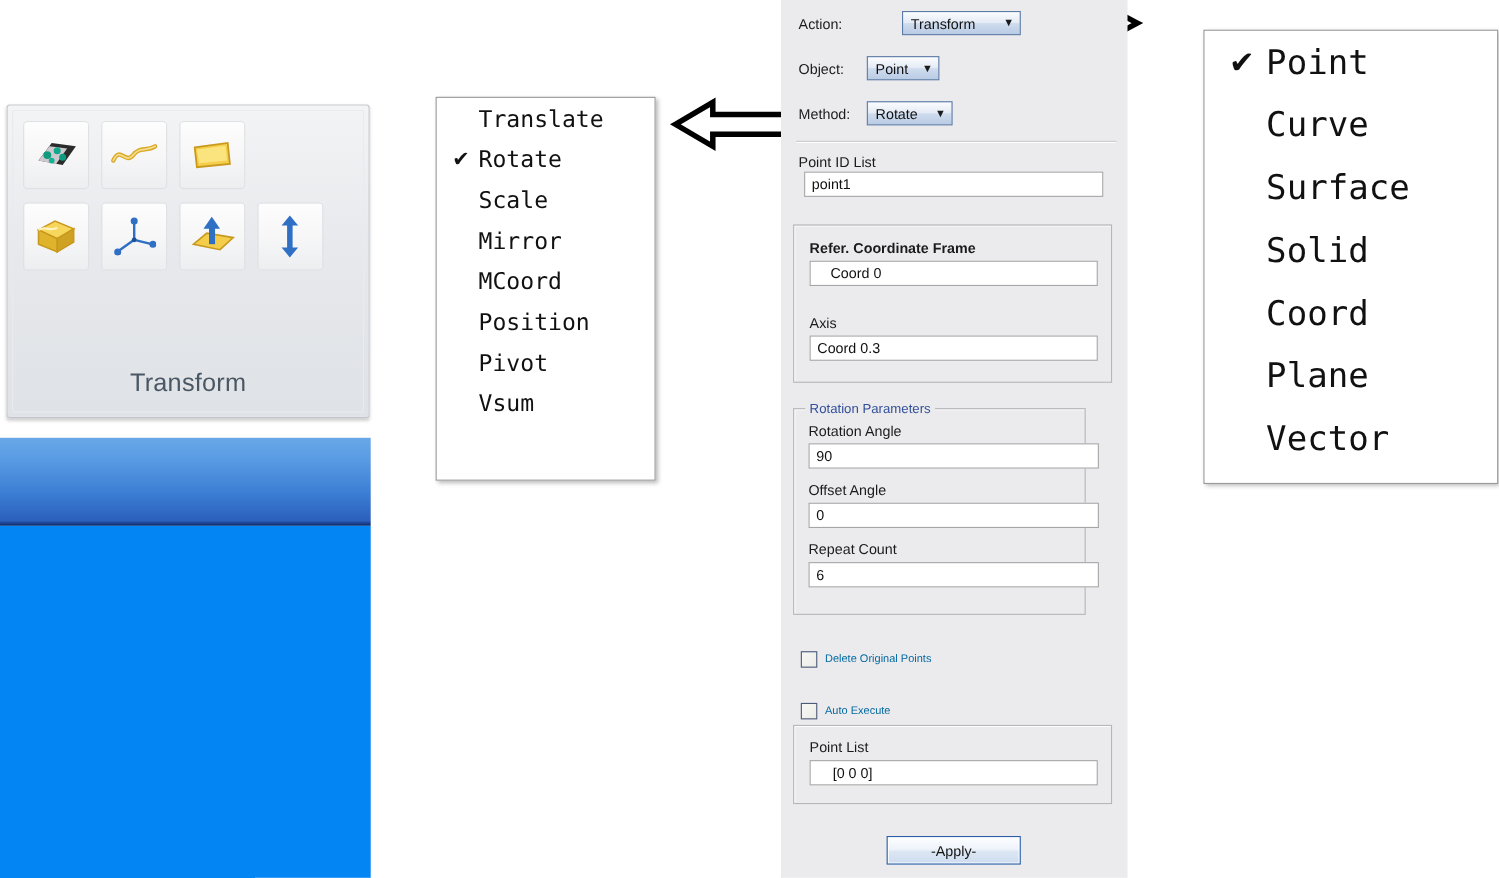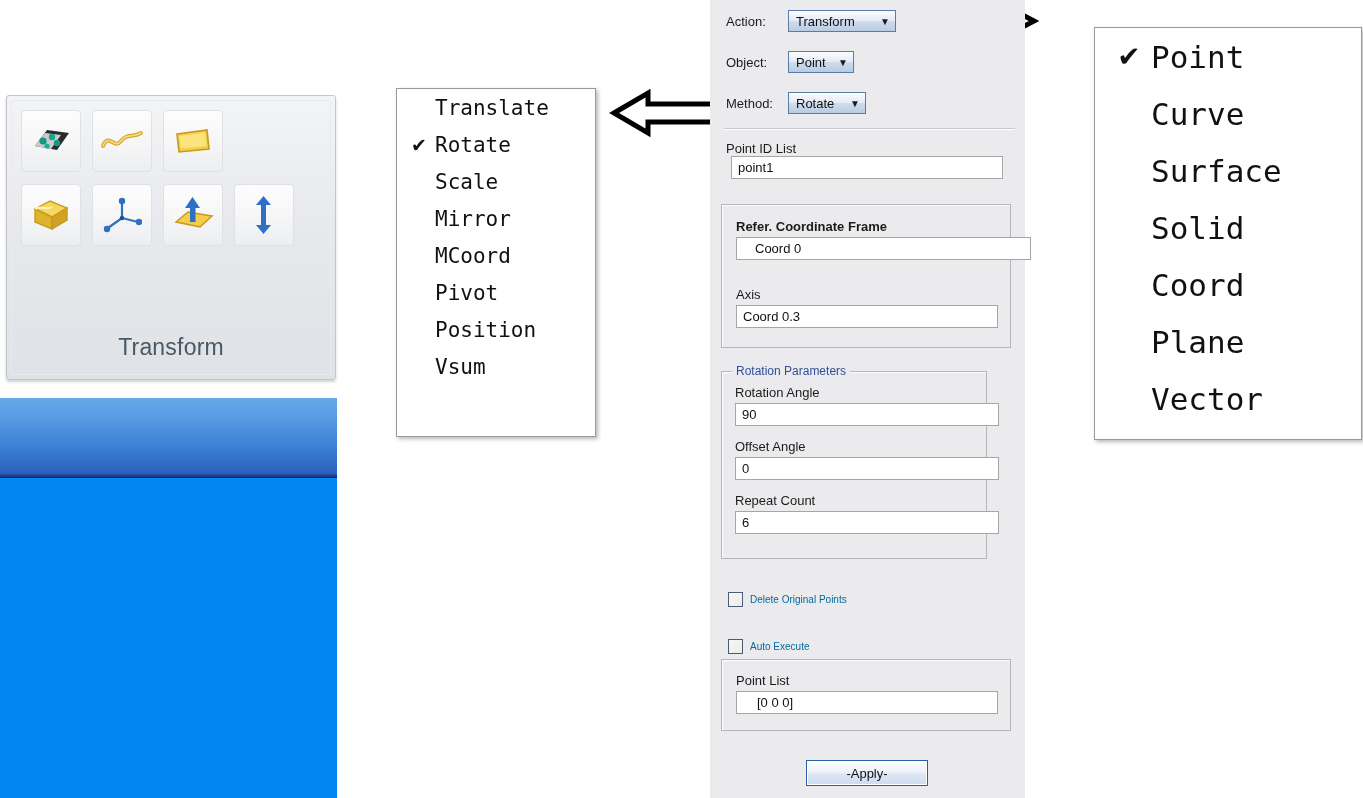--- a/index.html
+++ b/index.html
@@ -245,43 +245,43 @@
     <div class="menu-item">
       <span class="menu-check"></span>
       <span>Mirror</span>
     </div>
     <div class="menu-item">
       <span class="menu-check"></span>
       <span>MCoord</span>
     </div>
     <div class="menu-item">
       <span class="menu-check"></span>
+      <span>Position</span>
+    </div>
+    <div class="menu-item">
+      <span class="menu-check"></span>
       <span>Pivot</span>
-    </div>
-    <div class="menu-item">
-      <span class="menu-check"></span>
-      <span>Position</span>
     </div>
     <div class="menu-item">
       <span class="menu-check"></span>
       <span>Vsum</span>
     </div>
   </div>
 
 <svg class="abs arrow-svg" style="left:610px;top:90px;" width="130" height="46" viewBox="0 0 130 46">
   <polygon points="4,23 38,3 38,14 126,14 126,32 38,32 38,43" fill="#ffffff" stroke="#000000" stroke-width="5" stroke-linejoin="miter"></polygon>
 </svg>
 
 <svg class="abs arrow-svg" style="left:908px;top:0px;" width="130" height="42" viewBox="0 0 130 42">
   <polygon points="126,21 92,3 92,12 4,12 4,30 92,30 92,39" fill="#ffffff" stroke="#000000" stroke-width="5" stroke-linejoin="miter"></polygon>
 </svg>
 
 <div class="abs" id="properties-panel">
 
-  <div class="prop-row" style="margin-top:8px;">
+  <div class="prop-row" style="margin-top:8px;gap:32px;">
     <span class="prop-label">Action:</span>
     <div class="combo" style="width:108px;">
       <span>Transform</span>
       <span class="caret">▼</span>
     </div>
   </div>
 
   <div class="prop-row" style="margin-top:15px;">
     <span class="prop-label">Object:</span>
     <div class="combo" style="width:66px;">
@@ -304,21 +304,21 @@
     <span class="field-label">Point ID List</span>
   </div>
   <div class="abs textbox" style="left:21px;top:156px;width:272px;">
     <span>point1</span>
   </div>
 
   <div class="groupbox" style="left:11px;top:204px;width:290px;height:144px;">
     <div class="abs" style="left:14px;top:12px;font-weight:bold;">
       <span class="field-label">Refer. Coordinate Frame</span>
     </div>
-    <div class="abs textbox" style="left:14px;top:32px;width:295px;padding-left:18px;">
+    <div class="abs textbox" style="left:14px;top:32px;width:262px;padding-left:18px;">
       <span>Coord 0</span>
     </div>
     <div class="abs" style="left:14px;top:80px;">
       <span class="field-label">Axis</span>
     </div>
     <div class="abs textbox" style="left:14px;top:100px;width:262px;">
       <span>Coord 0.3</span>
     </div>
   </div>
 

